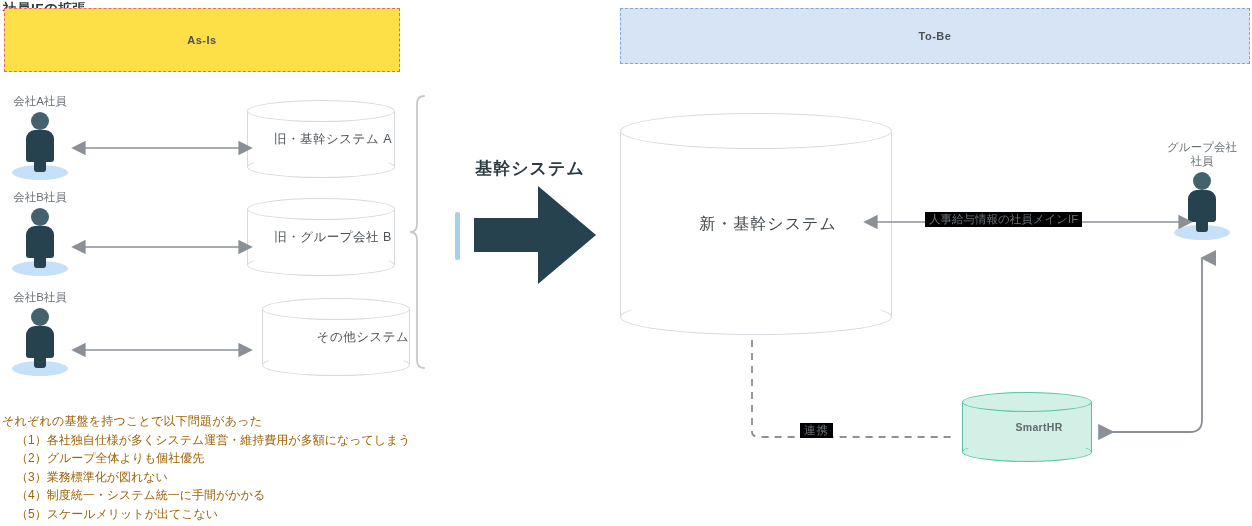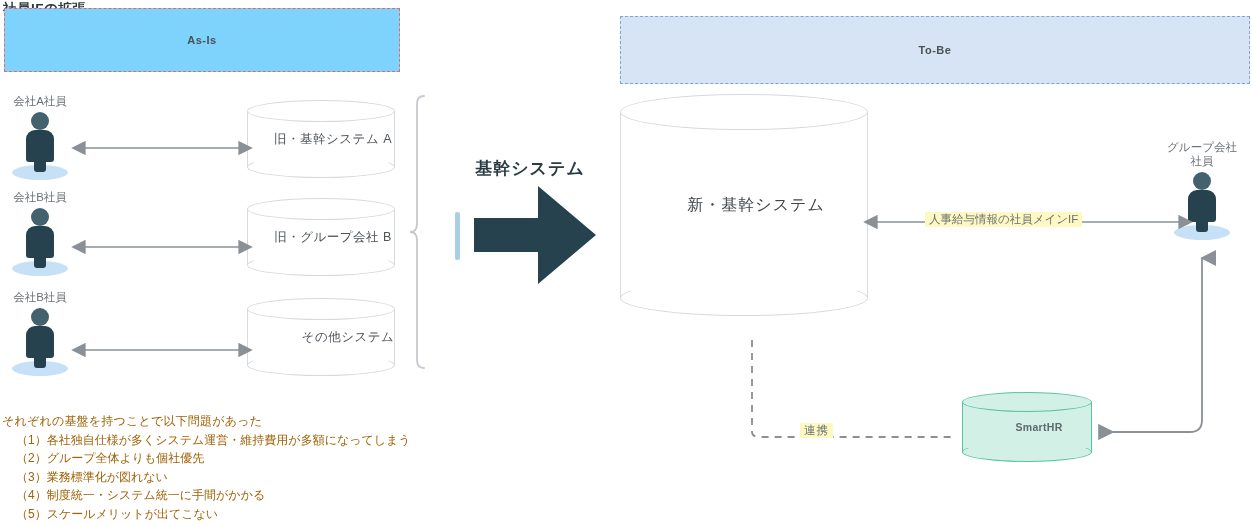--- a/index.html
+++ b/index.html
@@ -11,24 +11,24 @@
   #stage{position:absolute;left:0;top:0;width:1252px;height:526px;}
 
   
   .banner{
     position:absolute;display:flex;align-items:center;justify-content:center;
     font-size:11px;font-weight:700;letter-spacing:.5px;color:#4a5055;
     box-sizing:border-box;
   }
   #asis-banner{
     left:4px;top:8px;width:396px;height:64px;
-    background:#7dd3fc;border:1.5px dashed #e2667c;
+    background:#fde047;border:1.5px dashed #e2667c;
   }
   #tobe-banner{
-    left:620px;top:16px;width:630px;height:68px;
+    left:620px;top:8px;width:630px;height:56px;
     background:#d6e4f5;border:1.5px dashed #7ba7db;
   }
 
   
   .person{position:absolute;width:72px;}
   .person .plabel{
     text-align:center;font-size:11.5px;color:#6b7176;line-height:14px;
     white-space:nowrap;
   }
   .person .figure{position:relative;width:72px;height:72px;margin-top:2px;}
@@ -79,24 +79,24 @@
     position:absolute;left:0;bottom:0;width:100%;height:22px;box-sizing:border-box;
     background:#ffffff;border:1px solid #d6dade;border-radius:50%;
     border-top-color:transparent;
   }
   .cyl .cyl-text{
     position:relative;z-index:3;font-size:12.5px;color:#4d5358;
     letter-spacing:.5px;white-space:nowrap;margin-left:24px;
   }
   #cyl-a{left:247px;top:100px;width:148px;height:78px;}
   #cyl-b{left:247px;top:198px;width:148px;height:78px;}
-  #cyl-c{left:247px;top:298px;width:148px;height:78px;padding-left:30px;}
-
-  
-  #cyl-new{left:620px;top:94px;width:248px;height:222px;}
+  #cyl-c{left:262px;top:298px;width:148px;height:78px;padding-left:30px;}
+
+  
+  #cyl-new{left:620px;top:113px;width:272px;height:222px;}
   #cyl-new .cyl-body{top:18px;bottom:18px;}
   #cyl-new .cyl-top{height:36px;}
   #cyl-new .cyl-bot{height:36px;}
   #cyl-new .cyl-text{font-size:16px;letter-spacing:1px;color:#3f4549;}
 
   
   #cyl-smarthr{left:962px;top:392px;width:130px;height:70px;font-weight:bold;}
   #cyl-smarthr .cyl-body{background:#d2f0e6;border-left-color:#56c2a5;border-right-color:#56c2a5;top:10px;bottom:10px;}
   #cyl-smarthr .cyl-top{height:20px;background:#d2f0e6;border-color:#56c2a5;}
   #cyl-smarthr .cyl-bot{height:20px;background:#d2f0e6;border-color:#56c2a5;border-top-color:transparent;}
@@ -111,21 +111,21 @@
     font-size:17px;font-weight:700;color:#2a3b44;letter-spacing:1px;white-space:nowrap;
   }
   #center-tick{
     position:absolute;left:455px;top:212px;width:5px;height:48px;
     background:#a9cfe8;border-radius:2px;
   }
   #big-arrow{position:absolute;left:474px;top:186px;width:122px;height:98px;}
 
   
   .edge-label{
-    position:absolute;background:#fef9c3;padding:0 4px;
+    position:absolute;background:#000000;padding:0 4px;
     font-size:11.5px;color:#6b7176;white-space:nowrap;
   }
   #label-mainif{left:925px;top:212px;}
   #label-renkei{left:800px;top:423px;letter-spacing:1px;}
   #label-kakucho{
     left:1142px;top:355px;font-size:13.5px;font-weight:700;color:#2e3a40;
     background:#ffffff;padding:0 3px;white-space:nowrap;letter-spacing:.5px;
   }
 
   

